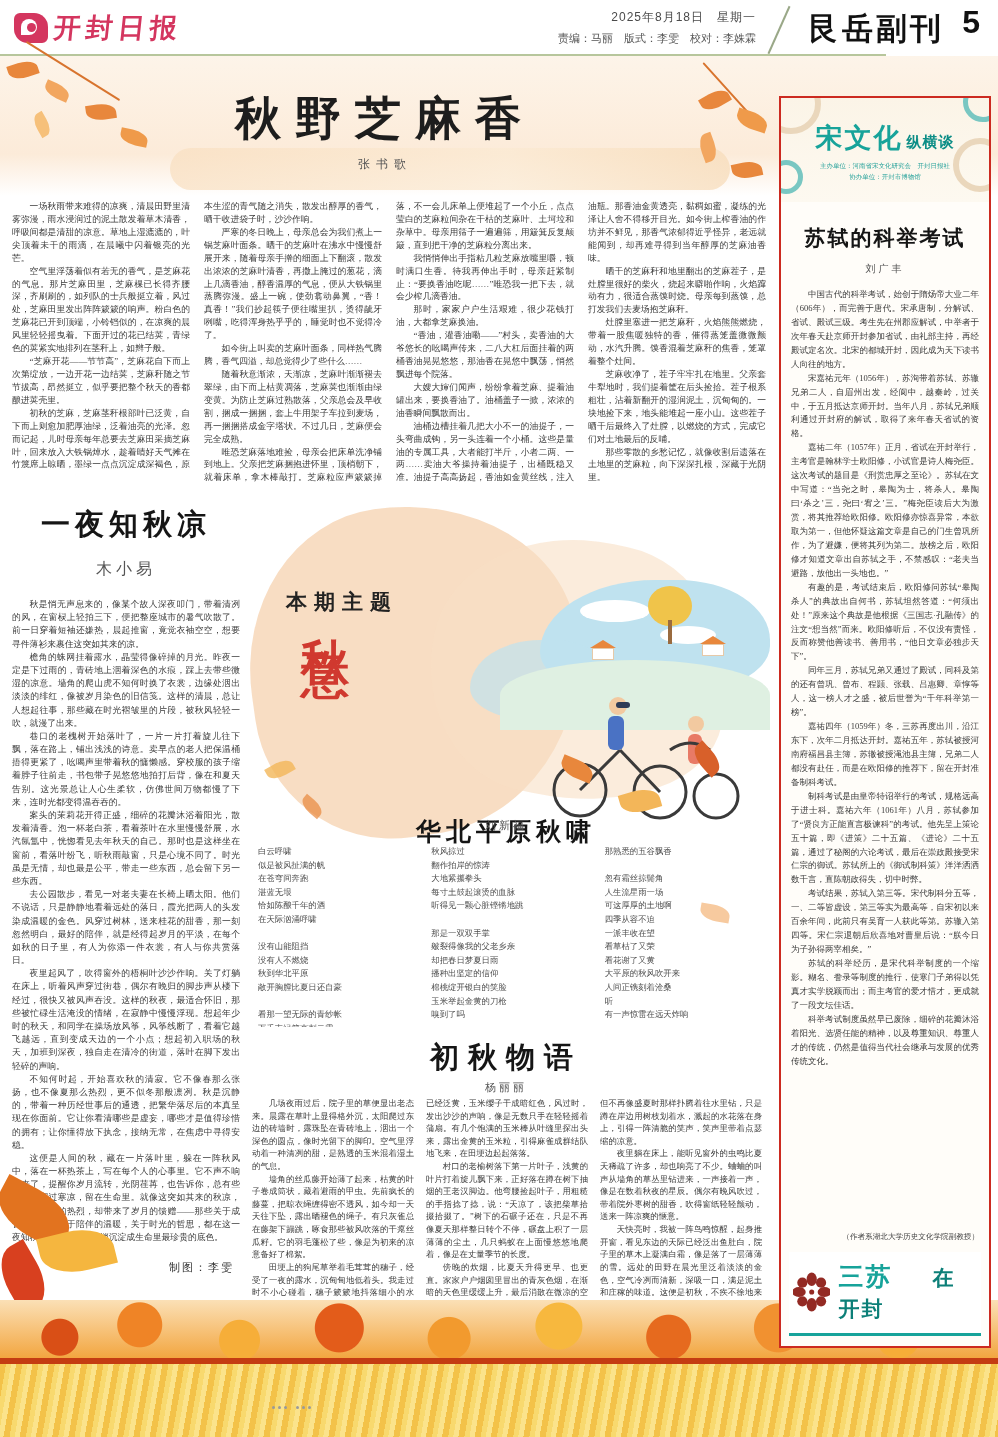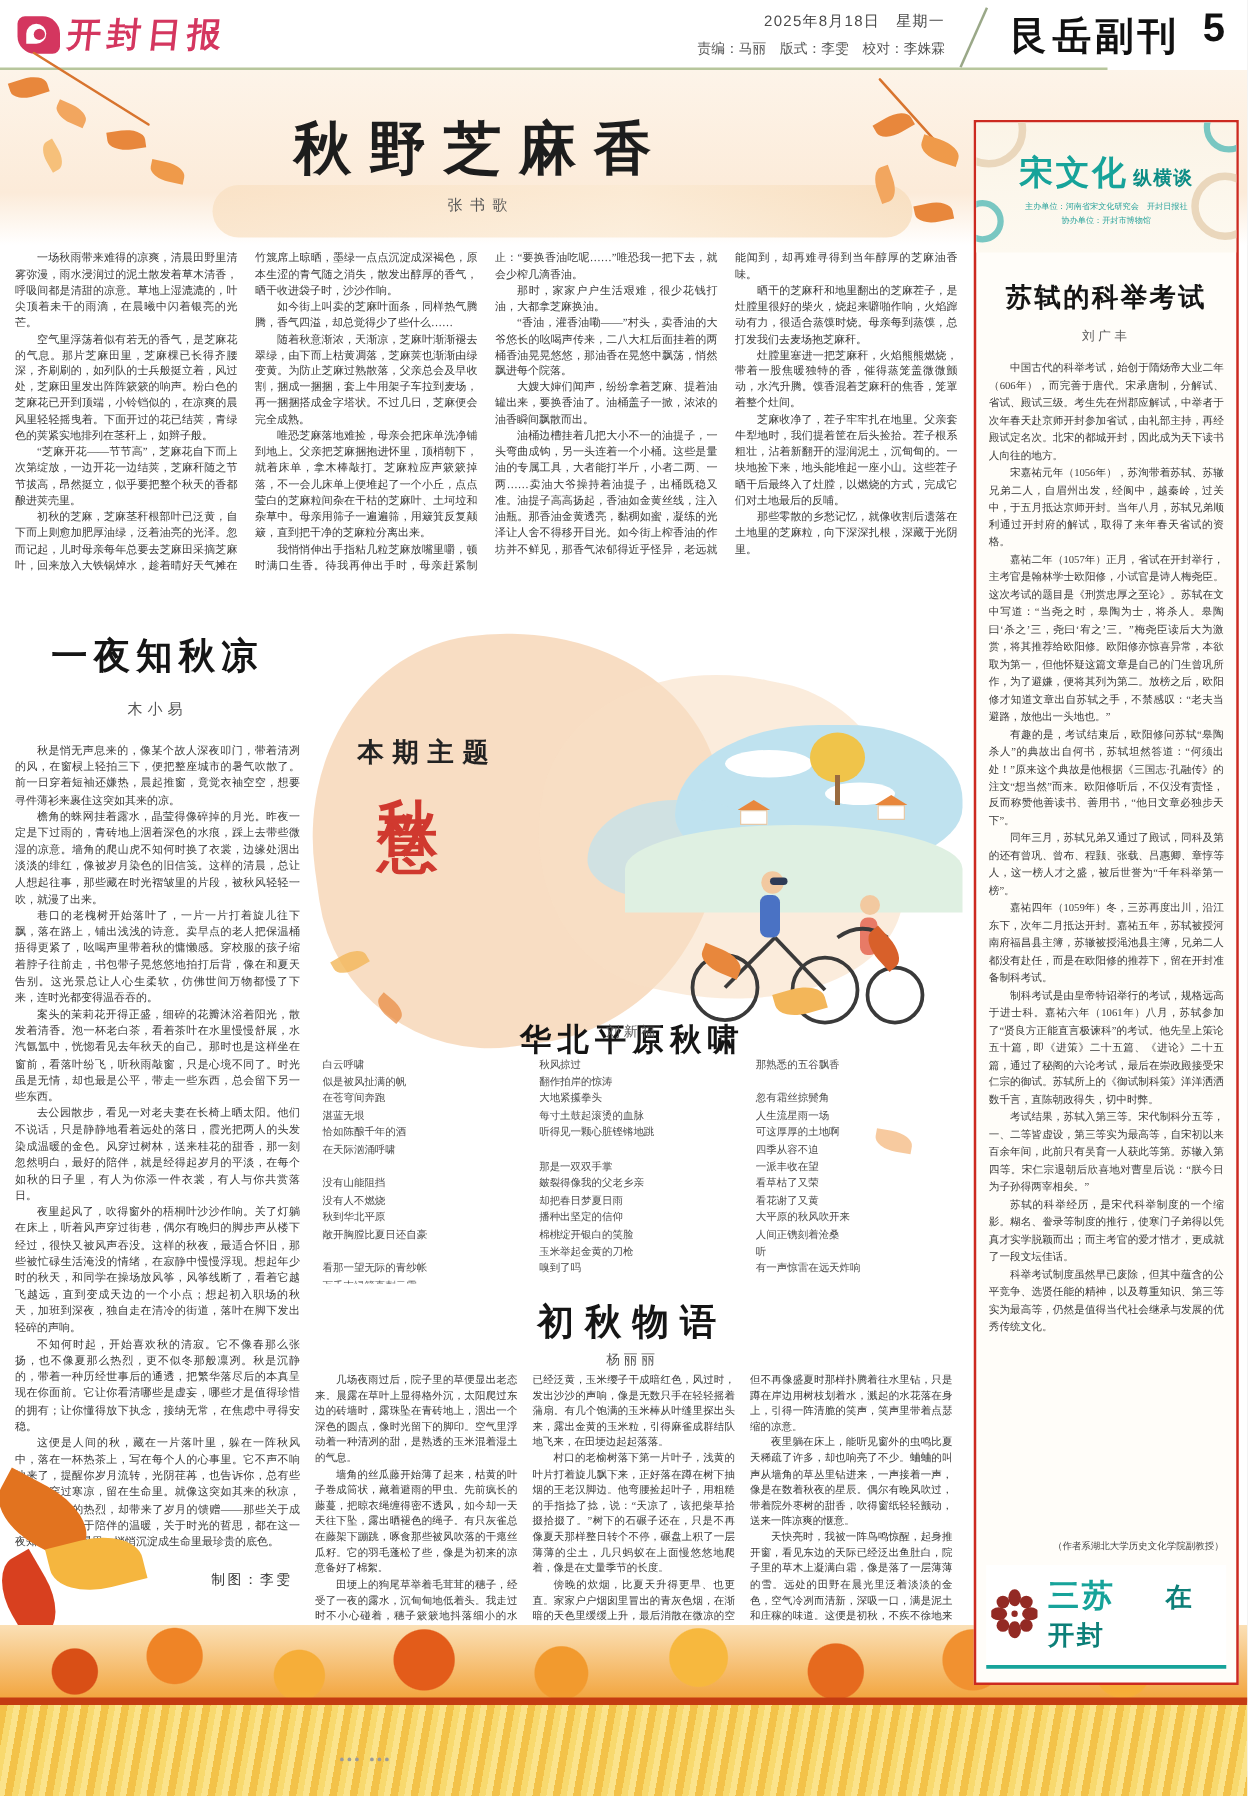--- a/index.html
+++ b/index.html
@@ -39,21 +39,21 @@
 
   
   .main-body{position:absolute;left:12px;top:200px;width:754px;height:290px;overflow:hidden;
              column-count:4;column-gap:14px;font-size:8.8px;line-height:1.47;text-align:justify;color:#3a3a3a;}
   .main-body p,.col-body p{margin:0;text-indent:2em;}
 
   
   .left-art{position:absolute;left:12px;top:505px;width:228px;}
   .art-title{font-size:29px;font-weight:900;letter-spacing:5px;text-align:center;color:#151515;
              font-family:"Liberation Sans",sans-serif;}
-  .art-author{text-align:center;font-size:12px;color:#555;letter-spacing:4px;margin:14px 0 18px;}
+  .art-author{text-align:center;font-size:16px;color:#555;letter-spacing:4px;margin:14px 0 18px;}
   .col-body{font-size:8.8px;line-height:1.5;text-align:justify;color:#3a3a3a;}
   .credit{margin-top:16px;text-align:right;font-size:11px;color:#333;letter-spacing:2px;padding-right:6px;}
 
   
   .theme-blob{position:absolute;left:250px;top:505px;width:330px;height:330px;background:#f6d4b4;opacity:.8;
               border-radius:48% 60% 55% 45%/55% 48% 60% 45%;transform:rotate(-8deg);}
   .theme-blob2{position:absolute;left:430px;top:540px;width:300px;height:260px;background:#f8dfc4;opacity:.6;
                border-radius:55% 45% 60% 40%/50% 60% 42% 55%;transform:rotate(12deg);}
   .theme-label{position:absolute;left:286px;top:588px;font-size:21px;font-weight:900;letter-spacing:7px;color:#222;
                font-family:"Liberation Sans",sans-serif;}
@@ -164,20 +164,21 @@
   <div class="leaf" style="left:732px;top:162px;width:30px;height:16px;background:#e8873c;transform:rotate(-12deg);" data-interactable="false"></div>
 
   <div class="main-title" data-interactable="false">秋野芝麻香</div>
   <div class="main-author" data-interactable="false">张书歌</div>
 
   <div class="main-body" data-interactable="false">
       <p data-interactable="false">一场秋雨带来难得的凉爽，清晨田野里清雾弥漫，雨水浸润过的泥土散发着草木清香，呼吸间都是清甜的凉意。草地上湿漉漉的，叶尖顶着未干的雨滴，在晨曦中闪着银亮的光芒。</p>
       <p data-interactable="false">空气里浮荡着似有若无的香气，是芝麻花的气息。那片芝麻田里，芝麻棵已长得齐腰深，齐刷刷的，如列队的士兵般挺立着，风过处，芝麻田里发出阵阵簌簌的响声。粉白色的芝麻花已开到顶端，小铃铛似的，在凉爽的晨风里轻轻摇曳着。下面开过的花已结荚，青绿色的荚紧实地排列在茎秆上，如辫子般。</p>
       <p data-interactable="false">“芝麻开花——节节高”，芝麻花自下而上次第绽放，一边开花一边结荚，芝麻秆随之节节拔高，昂然挺立，似乎要把整个秋天的香都酿进荚壳里。</p>
       <p data-interactable="false">初秋的芝麻，芝麻茎秆根部叶已泛黄，自下而上则愈加肥厚油绿，泛着油亮的光泽。忽而记起，儿时母亲每年总要去芝麻田采摘芝麻叶，回来放入大铁锅焯水，趁着晴好天气摊在竹篾席上晾晒，墨绿一点点沉淀成深褐色，原本生涩的青气随之消失，散发出醇厚的香气，晒干收进袋子时，沙沙作响。</p>
+      <p data-interactable="false">严寒的冬日晚上，母亲总会为我们煮上一锅芝麻叶面条。晒干的芝麻叶在沸水中慢慢舒展开来，随着母亲手擀的细面上下翻滚，散发出浓浓的芝麻叶清香，再撒上腌过的葱花，滴上几滴香油，醇香温厚的气息，便从大铁锅里蒸腾弥漫。盛上一碗，使劲翕动鼻翼，“香！真香！”我们抄起筷子便往嘴里扒，烫得龇牙咧嘴，吃得浑身热乎乎的，睡觉时也不觉得冷了。</p>
       <p data-interactable="false">如今街上叫卖的芝麻叶面条，同样热气腾腾，香气四溢，却总觉得少了些什么……</p>
       <p data-interactable="false">随着秋意渐浓，天渐凉，芝麻叶渐渐褪去翠绿，由下而上枯黄凋落，芝麻荚也渐渐由绿变黄。为防止芝麻过熟散落，父亲总会及早收割，捆成一捆捆，套上牛用架子车拉到麦场，再一捆捆搭成金字塔状。不过几日，芝麻便会完全成熟。</p>
       <p data-interactable="false">唯恐芝麻落地难捡，母亲会把床单洗净铺到地上。父亲把芝麻捆抱进怀里，顶梢朝下，就着床单，拿木棒敲打。芝麻粒应声簌簌掉落，不一会儿床单上便堆起了一个小丘，点点莹白的芝麻粒间杂在干枯的芝麻叶、土坷垃和杂草中。母亲用筛子一遍遍筛，用簸箕反复颠簸，直到把干净的芝麻粒分离出来。</p>
       <p data-interactable="false">我悄悄伸出手指粘几粒芝麻放嘴里嚼，顿时满口生香。待我再伸出手时，母亲赶紧制止：“要换香油吃呢……”唯恐我一把下去，就会少榨几滴香油。</p>
       <p data-interactable="false">那时，家家户户生活艰难，很少花钱打油，大都拿芝麻换油。</p>
       <p data-interactable="false">“香油，灌香油嘞——”村头，卖香油的大爷悠长的吆喝声传来，二八大杠后面挂着的两桶香油晃晃悠悠，那油香在晃悠中飘荡，悄然飘进每个院落。</p>
       <p data-interactable="false">大嫂大婶们闻声，纷纷拿着芝麻、提着油罐出来，要换香油了。油桶盖子一掀，浓浓的油香瞬间飘散而出。</p>
       <p data-interactable="false">油桶边槽挂着几把大小不一的油提子，一头弯曲成钩，另一头连着一个小桶。这些是量油的专属工具，大者能打半斤，小者二两、一两……卖油大爷操持着油提子，出桶既稳又准。油提子高高扬起，香油如金黄丝线，注入油瓶。那香油金黄透亮，黏稠如蜜，凝练的光泽让人舍不得移开目光。如今街上榨香油的作坊并不鲜见，那香气浓郁得近乎怪异，老远就能闻到，却再难寻得到当年醇厚的芝麻油香味。</p>
       <p data-interactable="false">晒干的芝麻秆和地里翻出的芝麻茬子，是灶膛里很好的柴火，烧起来噼啪作响，火焰蹿动有力，很适合蒸馍时烧。母亲每到蒸馍，总打发我们去麦场抱芝麻秆。</p>
       <p data-interactable="false">灶膛里塞进一把芝麻秆，火焰熊熊燃烧，带着一股焦暖独特的香，催得蒸笼盖微微颤动，水汽升腾。馍香混着芝麻秆的焦香，笼罩着整个灶间。</p>
@@ -341,21 +342,21 @@
     <div class="song-body" data-interactable="false">
         <p data-interactable="false">中国古代的科举考试，始创于隋炀帝大业二年（606年），而完善于唐代。宋承唐制，分解试、省试、殿试三级。考生先在州郡应解试，中举者于次年春天赴京师开封参加省试，由礼部主持，再经殿试定名次。北宋的都城开封，因此成为天下读书人向往的地方。</p>
         <p data-interactable="false">宋嘉祐元年（1056年），苏洵带着苏轼、苏辙兄弟二人，自眉州出发，经阆中，越秦岭，过关中，于五月抵达京师开封。当年八月，苏轼兄弟顺利通过开封府的解试，取得了来年春天省试的资格。</p>
         <p data-interactable="false">嘉祐二年（1057年）正月，省试在开封举行，主考官是翰林学士欧阳修，小试官是诗人梅尧臣。这次考试的题目是《刑赏忠厚之至论》。苏轼在文中写道：“当尧之时，皋陶为士，将杀人。皋陶曰‘杀之’三，尧曰‘宥之’三。”梅尧臣读后大为激赏，将其推荐给欧阳修。欧阳修亦惊喜异常，本欲取为第一，但他怀疑这篇文章是自己的门生曾巩所作，为了避嫌，便将其列为第二。放榜之后，欧阳修才知道文章出自苏轼之手，不禁感叹：“老夫当避路，放他出一头地也。”</p>
         <p data-interactable="false">有趣的是，考试结束后，欧阳修问苏轼“皋陶杀人”的典故出自何书，苏轼坦然答道：“何须出处！”原来这个典故是他根据《三国志·孔融传》的注文“想当然”而来。欧阳修听后，不仅没有责怪，反而称赞他善读书、善用书，“他日文章必独步天下”。</p>
         <p data-interactable="false">同年三月，苏轼兄弟又通过了殿试，同科及第的还有曾巩、曾布、程颢、张载、吕惠卿、章惇等人，这一榜人才之盛，被后世誉为“千年科举第一榜”。</p>
         <p data-interactable="false">嘉祐四年（1059年）冬，三苏再度出川，沿江东下，次年二月抵达开封。嘉祐五年，苏轼被授河南府福昌县主簿，苏辙被授渑池县主簿，兄弟二人都没有赴任，而是在欧阳修的推荐下，留在开封准备制科考试。</p>
         <p data-interactable="false">制科考试是由皇帝特诏举行的考试，规格远高于进士科。嘉祐六年（1061年）八月，苏轼参加了“贤良方正能直言极谏科”的考试。他先呈上策论五十篇，即《进策》二十五篇、《进论》二十五篇，通过了秘阁的六论考试，最后在崇政殿接受宋仁宗的御试。苏轼所上的《御试制科策》洋洋洒洒数千言，直陈朝政得失，切中时弊。</p>
         <p data-interactable="false">考试结果，苏轼入第三等。宋代制科分五等，一、二等皆虚设，第三等实为最高等，自宋初以来百余年间，此前只有吴育一人获此等第。苏辙入第四等。宋仁宗退朝后欣喜地对曹皇后说：“朕今日为子孙得两宰相矣。”</p>
         <p data-interactable="false">苏轼的科举经历，是宋代科举制度的一个缩影。糊名、誊录等制度的推行，使寒门子弟得以凭真才实学脱颖而出；而主考官的爱才惜才，更成就了一段文坛佳话。</p>
-        <p data-interactable="false">科举考试制度虽然早已废除，但其中蕴含的公平竞争、选贤任能的精神，以及尊重知识、第三等实为最高等，仍然是值得当代社会继承与发展的优秀传统文化。</p>
+        <p data-interactable="false">科举考试制度虽然早已废除，细碎的花瓣沐浴着阳光、选贤任能的精神，以及尊重知识、尊重人才的传统，仍然是值得当代社会继承与发展的优秀传统文化。</p>
       </div>
     <div class="song-note" data-interactable="false">（作者系湖北大学历史文化学院副教授）</div>
     <div class="sansu" data-interactable="false">
       <svg width="44" height="44" viewBox="0 0 44 44" data-interactable="false">
         <g fill="#932a24">
           <ellipse cx="22" cy="7" rx="6" ry="8"></ellipse>
             <ellipse cx="22" cy="37" rx="6" ry="8"></ellipse>
           <ellipse cx="7" cy="22" rx="8" ry="6"></ellipse>
             <ellipse cx="37" cy="22" rx="8" ry="6"></ellipse>
           <ellipse cx="11" cy="11" rx="6" ry="6"></ellipse>

